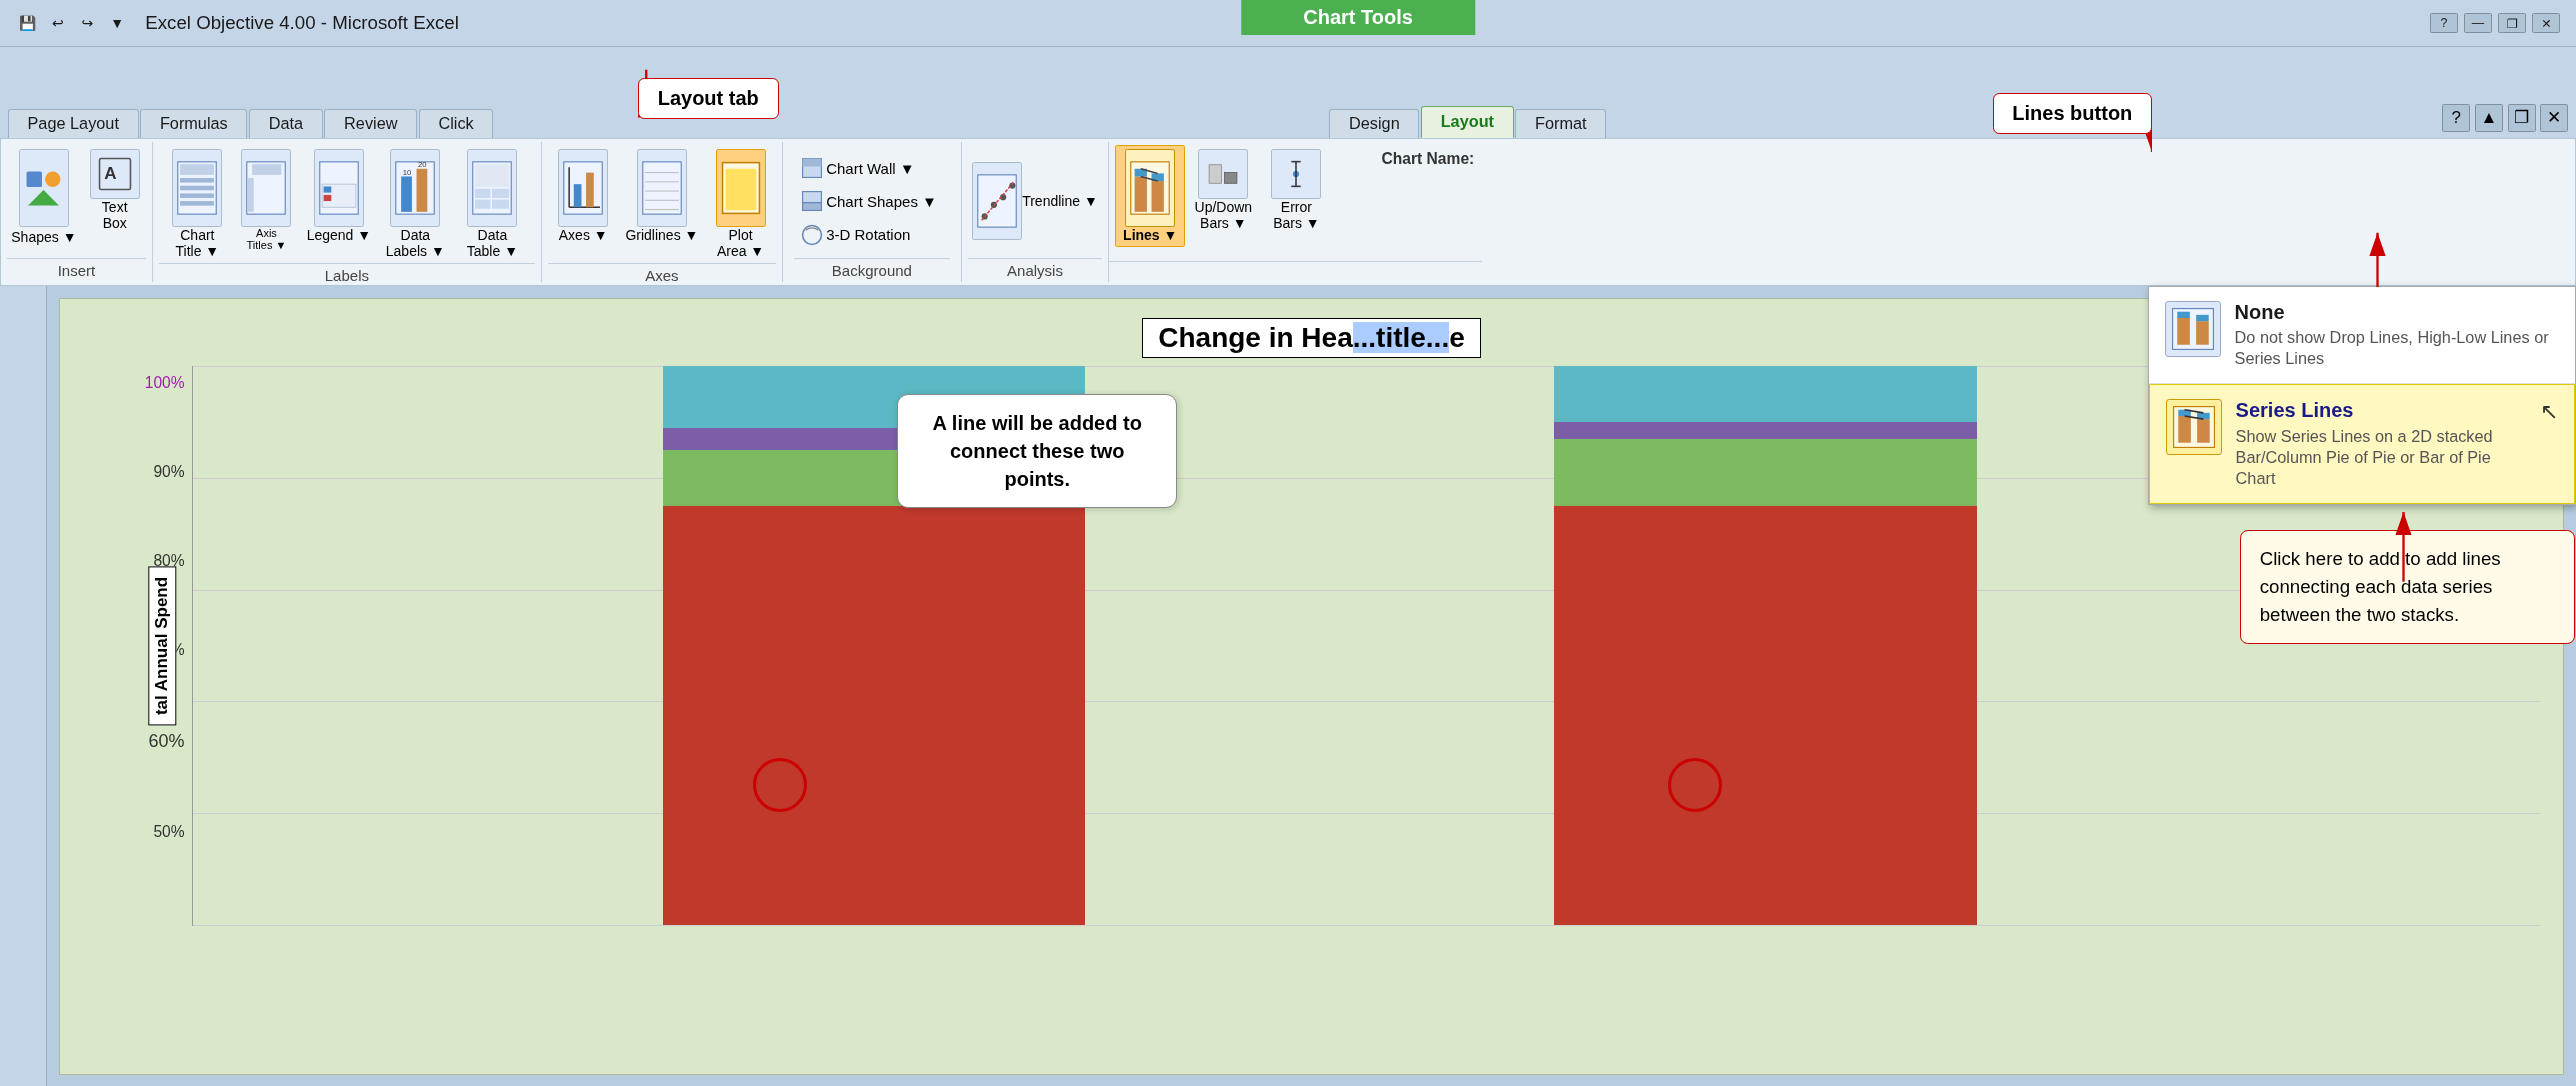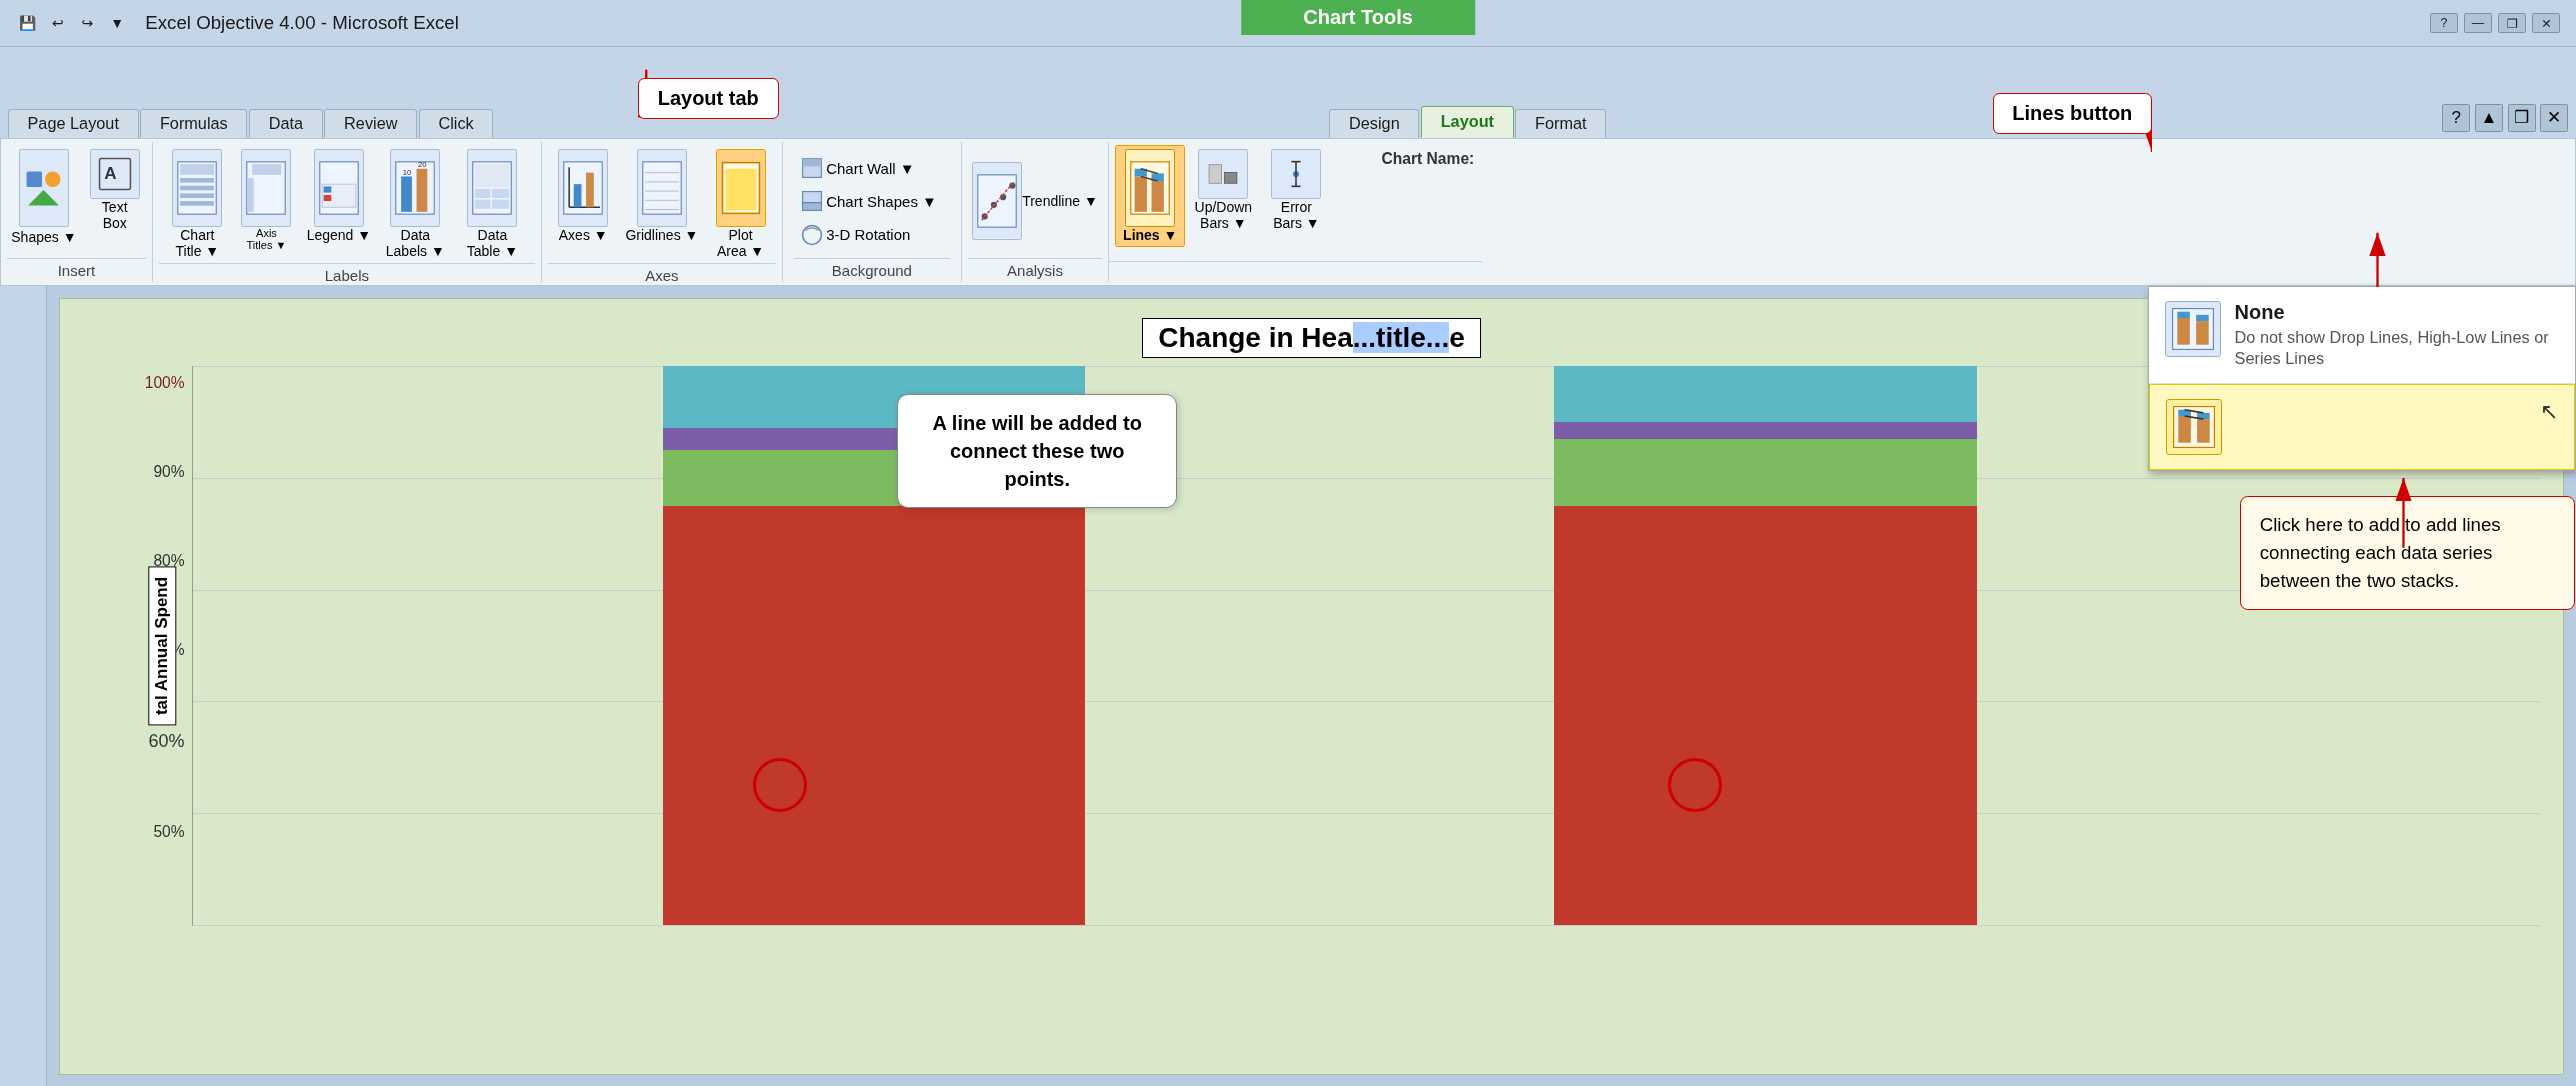--- a/index.html
+++ b/index.html
@@ -464,21 +464,21 @@
       <div style="position: relative; display: flex; margin-left: 47px; margin-top: 7.8px; height: 560px;">
 
         <div style="position: absolute; left: -47px; top: 50%; transform: translateY(-50%) rotate(-90deg); white-space: nowrap; font-size: 17px; font-weight: bold; border: 1.6px solid #000; padding: 3.1px 9.3px; background: white; transform-origin: center center;">tal Annual Spend</div>
 
         <div style="display: flex; flex-direction: column-reverse; justify-content: space-between; align-items: flex-end; width: 62px; height: 467px; margin-top: 7.8px; padding-right: 7.8px;">
           <div style="font-size: 15.6px; color: #333;">50%</div>
           <div style="font-size: 18px; color: #333;">60%</div>
           <div style="font-size: 15.6px; color: #333;">70%</div>
           <div style="font-size: 15.6px; color: #333;">80%</div>
           <div style="font-size: 15.6px; color: #333;">90%</div>
-          <div style="font-size: 15.6px; color: #7f1d1d;">100%</div>
+          <div style="font-size: 15.6px; color: #a21caf;">100%</div>
         </div>
 
         <div style="flex: 1; position: relative; border-left: 1.6px solid #999; border-bottom: 1.6px solid #999;">
 
           <div style="position: absolute; top: 0; left: 0; right: 0; bottom: 0;">
             <div style="position: absolute; width: 100%; border-top: 0.8px solid #ccc; top: 0%;"></div>
             <div style="position: absolute; width: 100%; border-top: 0.8px solid #ccc; top: 20%;"></div>
             <div style="position: absolute; width: 100%; border-top: 0.8px solid #ccc; top: 40%;"></div>
             <div style="position: absolute; width: 100%; border-top: 0.8px solid #ccc; top: 60%;"></div>
             <div style="position: absolute; width: 100%; border-top: 0.8px solid #ccc; top: 80%;"></div>
@@ -547,20 +547,25 @@
           <svg width="44" height="44" viewBox="0 0 56 56">
             <rect x="2" y="2" width="52" height="52" fill="#fff8e0" stroke="#c08000" stroke-width="1.5"></rect>
             <rect x="8" y="14" width="16" height="34" fill="#cc8844"></rect>
             <rect x="8" y="6" width="16" height="8" fill="#4499cc"></rect>
             <rect x="32" y="18" width="16" height="30" fill="#cc8844"></rect>
             <rect x="32" y="10" width="16" height="8" fill="#4499cc"></rect>
             <line x1="16" y1="6" x2="40" y2="10" stroke="#333" stroke-width="2"></line>
             <line x1="16" y1="14" x2="40" y2="18" stroke="#333" stroke-width="2"></line>
           </svg>
         </div>
+        <div style="display: flex; flex-direction: column; gap: 3.1px;">
+          <div style="font-weight: bold; font-size: 20px; color: #1a1a8a;">Series Lines</div>
+          <div style="font-size: 16.3px; color: #555; line-height: 1.3;">Show Series Lines on a 2D stacked
+Bar/Column Pie of Pie or Bar of Pie Chart</div>
+        </div>
 
         <div style="margin-left: auto; font-size: 22px; color: #333;">↖</div>
       </div>
 
       <svg style="position:absolute; top: -62px; left: 50%; pointer-events:none; z-index:120;" width="31" height="62" viewBox="0 0 40 80">
         <defs>
             <marker id="arr4" markerWidth="10" markerHeight="7" refX="10" refY="3.5" orient="auto">
               <polygon points="0 0, 10 3.5, 0 7" fill="#cc0000"></polygon>
             </marker>
           </defs>

